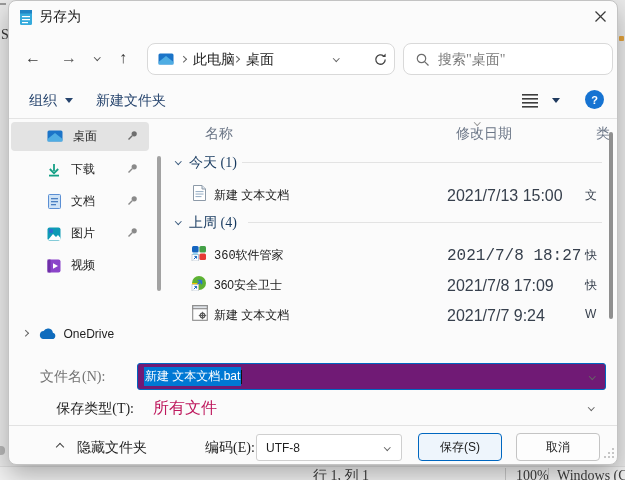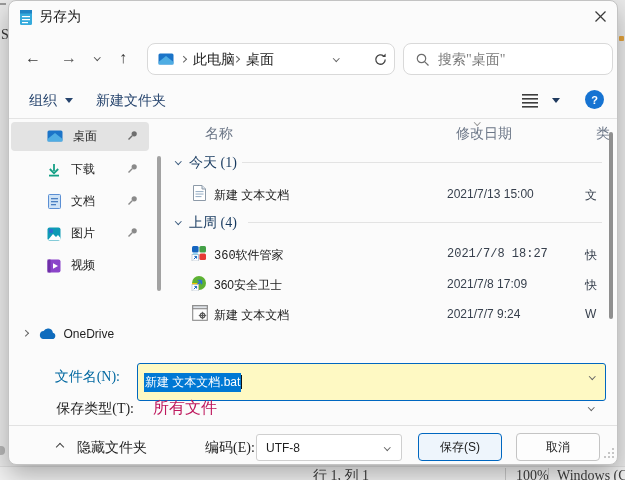--- a/index.html
+++ b/index.html
@@ -17,21 +17,21 @@
   .chev.down { transform:rotate(45deg); }
   .chev.up { transform:rotate(225deg); }
   .chev.right { transform:rotate(-45deg); }
   .chev.sm { width:4.5px; height:4.5px; }
   .box { background:#fff; border:1px solid #d9d9d9; border-radius:8px; }
   .sb-item { position:absolute; left:2px; width:138px; height:29px; border-radius:4px; display:flex; align-items:center; }
   .sb-item.sel { background:#e3e3e3; }
   .sb-label { font-size:12px; margin-left:10px; color:#1f1f1f; }
   .pin { position:absolute; left:116px; top:8px; }
   .row-name { font-size:12px; color:#202020; }
-  .row-date { position:absolute; left:285px; font-size:12px; color:#37404d; }
+  .row-date { position:absolute; left:285px; font-size:16px; color:#37404d; }
   .row-type { position:absolute; left:423px; font-size:12px; color:#37404d; }
   .group-line { position:absolute; height:1px; background:#e3e3e3; }
   .btn { position:absolute; height:28px; border-radius:4px; font-size:12px; display:flex; align-items:center; justify-content:center; }
   .vline { position:absolute; width:1px; background:#c9c9c9; }
   .filelist-row { position:absolute; left:154px; width:440px; height:28px; }
   .icon16 { position:absolute; width:16px; height:16px; }
 </style>
 </head>
 <body>
 <div id="stage">
@@ -258,22 +258,22 @@
         </svg>
         <span class="row-name abs" style="left:52px;top:8px;">新建 文本文档</span>
         <span class="row-date" style="top:8px;">2021/7/7 9:24</span>
         <span class="row-type" style="top:8px;">W</span>
       </div>
 
       <div class="abs" style="left:447px;top:13px;width:4px;height:187px;background:#8f8f8f;border-radius:2px;"></div>
     </div>
 
     <div class="abs" style="left:0;top:355px;width:608px;height:68px;">
-      <span class="abs txt12" style="left:31px;top:14px;width:80px;text-align:right;color:#0369a1;">文件名(N):</span>
-      <div class="abs" style="left:128px;top:7px;width:469px;height:38px;background:#fef9c3;border:1.5px solid #0067c0;border-radius:3px;display:flex;align-items:center;">
+      <span class="abs txt12" style="left:31px;top:14px;width:80px;text-align:left;color:#737373;">文件名(N):</span>
+      <div class="abs" style="left:128px;top:7px;width:469px;height:27px;background:#701a75;border:1.5px solid #0067c0;border-radius:3px;display:flex;align-items:center;">
         <span style="margin-left:6px;font-size:12px;background:#0078d4;color:#fff;padding:1px 1px;">新建 文本文档.bat</span>
         <span style="width:1px;height:14px;background:#111;"></span>
         <span class="chev down sm abs" style="left:452px;top:10px;border-color:#666;"></span>
       </div>
       <span class="abs txt12" style="left:30px;top:46px;width:95px;text-align:right;color:#1f1f1f;">保存类型(T):</span>
       <div class="abs" style="left:128px;top:40px;width:469px;height:25px;display:flex;align-items:center;">
         <span style="margin-left:16px;font-size:16px;color:#be185d;">所有文件</span>
         <span class="chev down sm abs" style="left:452px;top:9px;border-color:#666;"></span>
       </div>
     </div>

